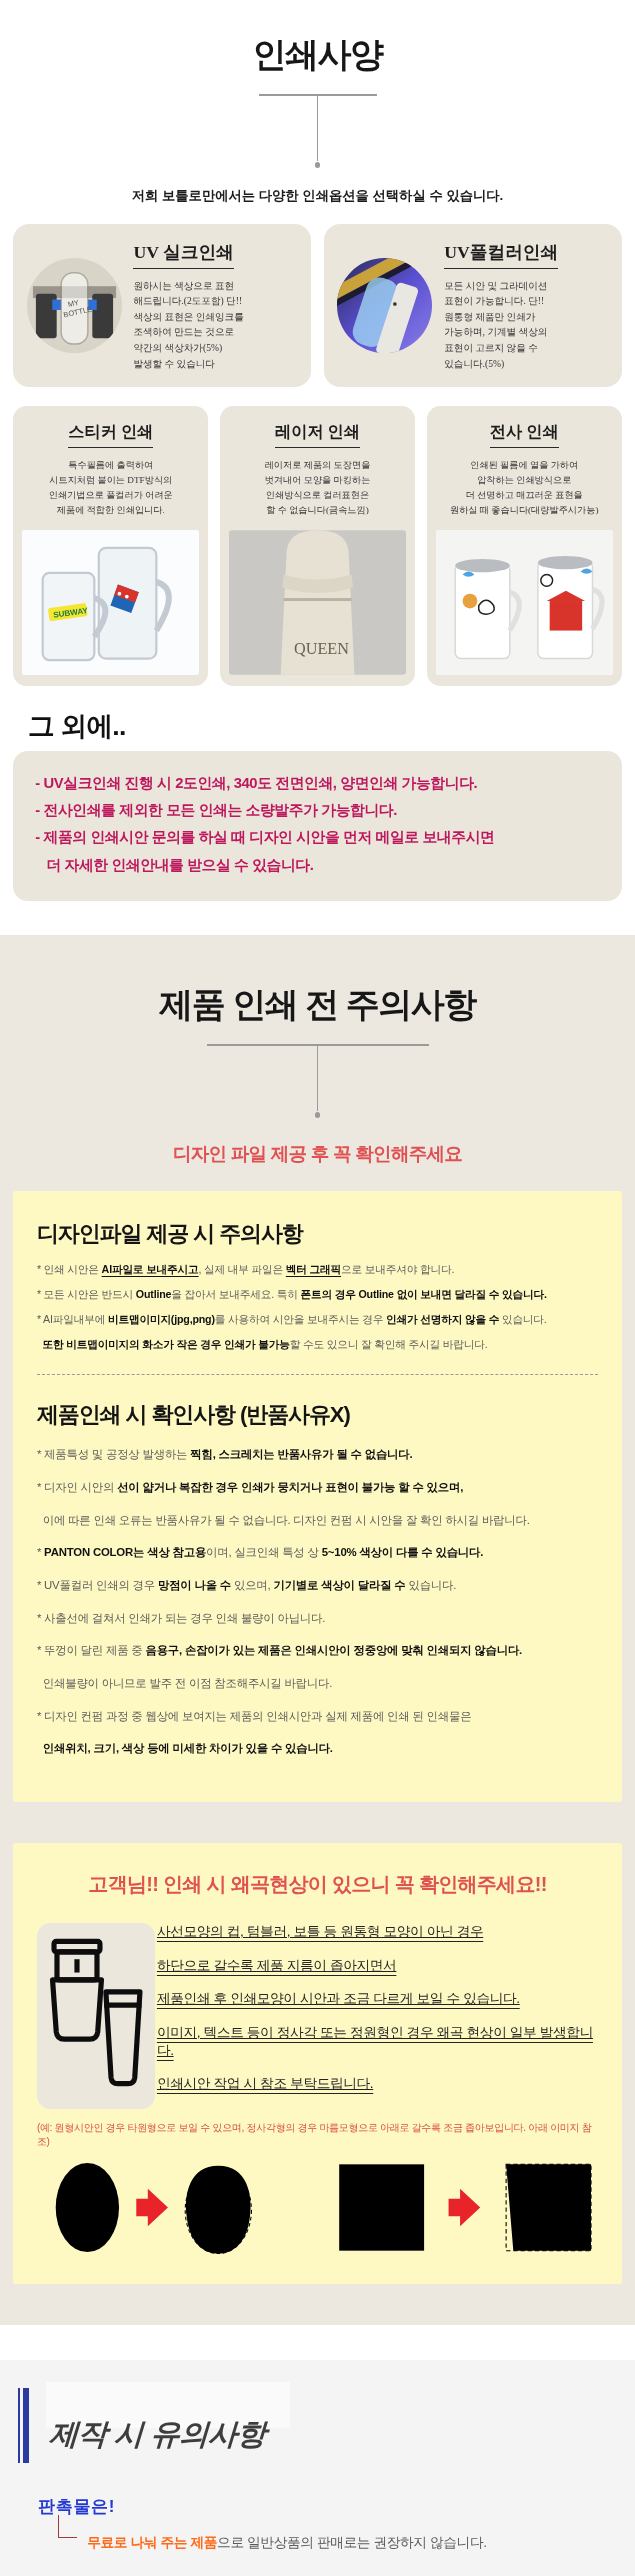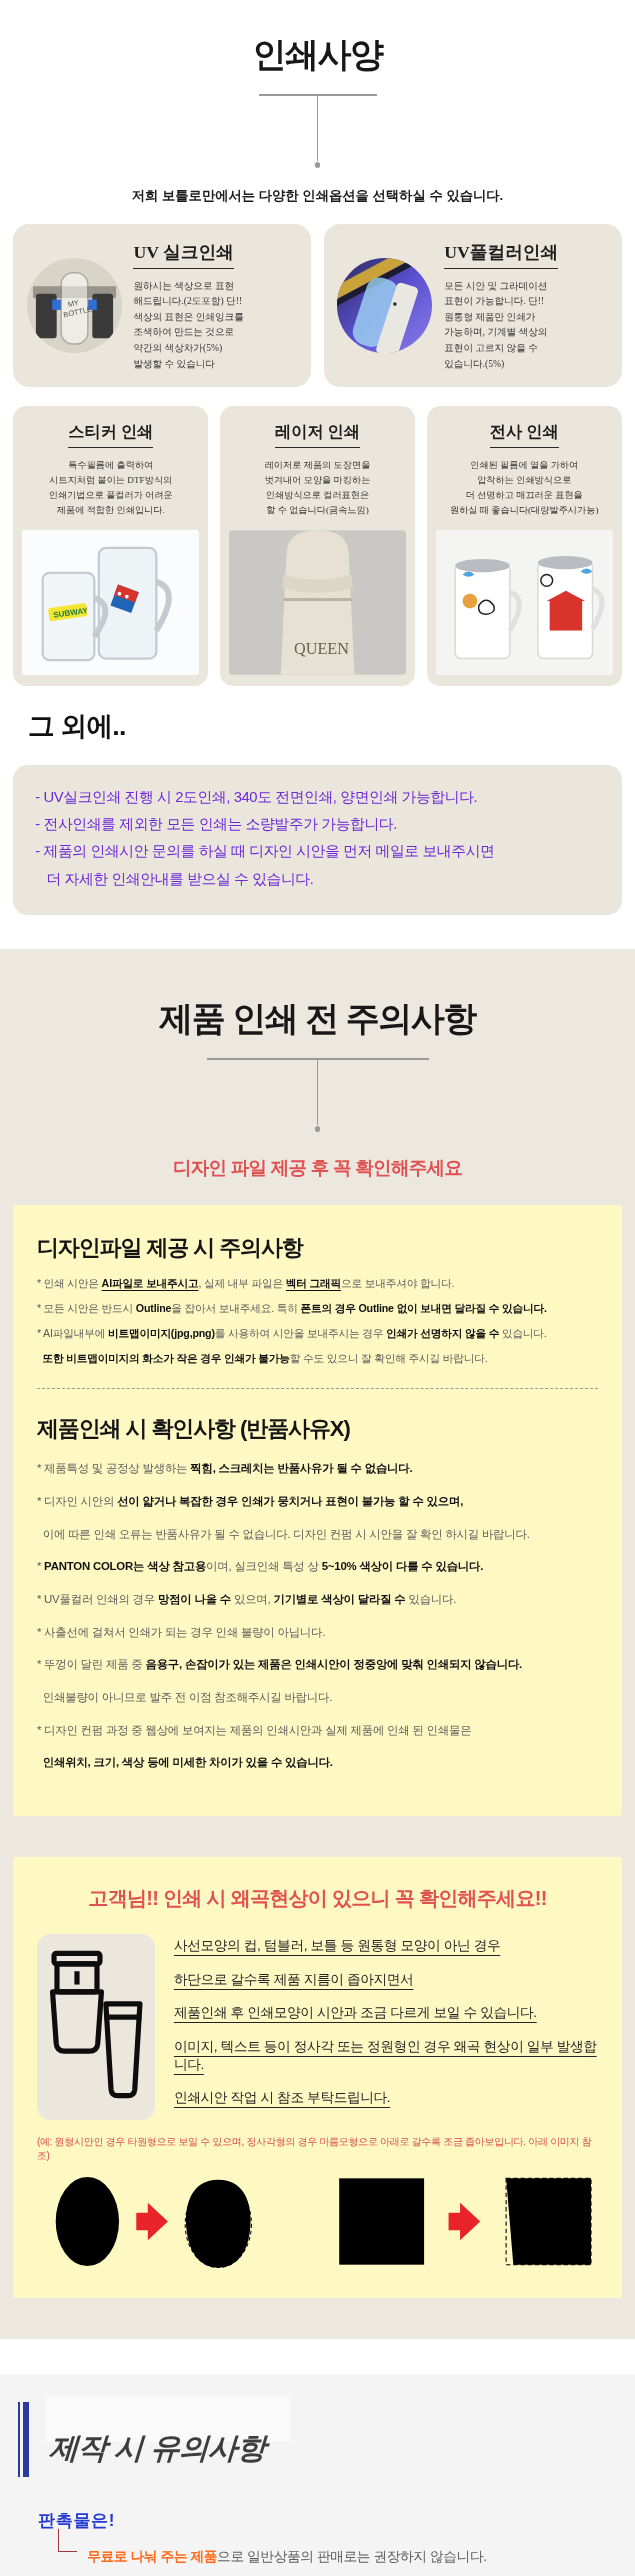--- a/index.html
+++ b/index.html
@@ -23,38 +23,38 @@
   .photo-circle { width:95px; height:95px; border-radius:50%; overflow:hidden; flex:none; }
   .uv-text { flex:1; }
   .uv-text .card-body { margin-top:8.9px; }
 
   .m-grid { display:grid; grid-template-columns:1fr 1fr 1fr; gap:11.8px; margin:19px 13.3px 0; }
   .m-card { background:#ebe6dc; border-radius:13.3px; padding:14.8px 8.9px 10.3px; text-align:center; }
   .m-card .card-title { font-size:16.2px; }
   .m-card .card-body { font-size:9.2px; margin-top:10.3px; min-height:65px; }
   .m-photo { background:#ffffff; border-radius:3px; height:145px; margin-top:7.4px; overflow:hidden; }
 
-  .etc-h { font-size:26.6px; font-weight:900; letter-spacing:-0.7px; color:#111; margin:22px 0 21px 28px; }
+  .etc-h { font-size:26.6px; font-weight:900; letter-spacing:-0.7px; color:#111; margin:22px 0 7px 28px; }
   .etc-box { background:#ebe6dc; border-radius:14.8px; margin:0 13.3px; padding:19px 22px 22px; }
-  .etc-line { font-size:14.8px; font-weight:400; color:#6d28d9; line-height:1.85; letter-spacing:-0.4px; }
+  .etc-line { font-size:14.8px; font-weight:700; color:#be185d; line-height:1.85; letter-spacing:-0.4px; }
 
   
   .sec-b { background:#ece8e0; margin-top:34px; padding:47px 0 20.7px; }
   .red-notice { text-align:center; font-size:18.5px; font-weight:800; color:#e05151; letter-spacing:-0.7px; margin-top:23px; }
   .white-card { background:#fef9c3; border-radius:3px; margin:25px 13.3px 0; padding:28px 23.6px; }
   .wc-h { font-size:22px; font-weight:800; letter-spacing:-1.1px; color:#141414; margin-bottom:13.3px; }
   .bullets .rich-line { font-size:10.7px; color:#5a5a5a; letter-spacing:-0.2px; margin:11px 0; }
   .bullets.big .rich-line { font-size:11.4px; margin:17.7px 0; }
   .seg-n { font-weight:400; }
   .seg-b { font-weight:800; color:#111; }
   .seg-bu { font-weight:800; color:#111; text-decoration:underline; text-underline-offset:3px; }
   .dashed-div { border-top:1.5px dashed #9a9a9a; margin:22px 0 25px; }
 
   .warn-h { text-align:center; font-size:20px; font-weight:800; color:#e05151; letter-spacing:-0.7px; margin-bottom:22px; }
-  .dist-row { display:flex; gap:19px; align-items:flex-start; }
+  .dist-row { display:flex; gap:2px; align-items:flex-end;text-decoration:underline; }
   .cup-iconbox { width:118px; height:186px; background:#ece7dd; border-radius:13.3px; flex:none; display:flex; align-items:center; justify-content:center; }
   .dist-lines { flex:1; padding-top:3px; }
   .dist-lines .li { font-size:13.7px; color:#242424; letter-spacing:-0.4px; text-decoration:underline; text-underline-offset:5.2px; margin:0 0 15.5px; }
   .dist-note { font-size:10px; color:#d84b4b; letter-spacing:-0.3px; margin-top:11.8px; }
   .shapes { display:block; width:100%; height:97px; margin-top:10.3px; }
 
   .beige-gap { height:20.7px; background:#ece8e0; }
   .white-gap { height:35px; background:#ffffff; }
 
   

